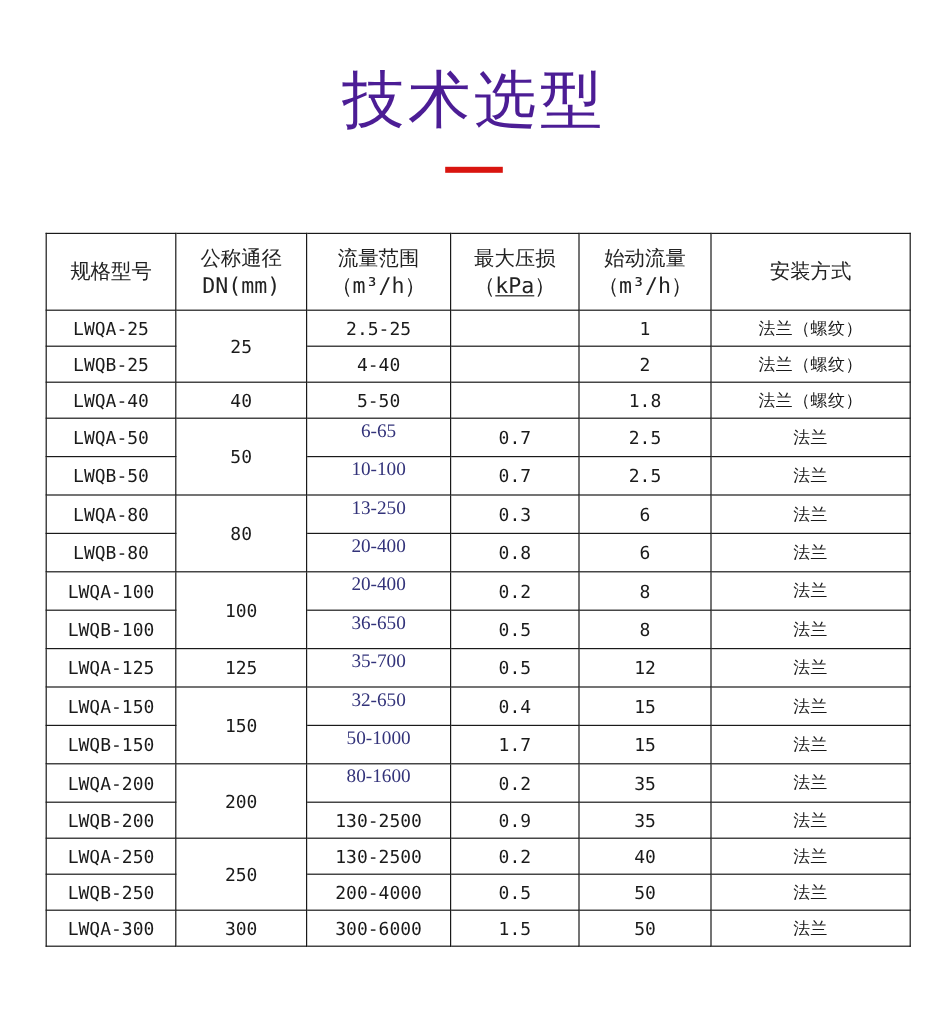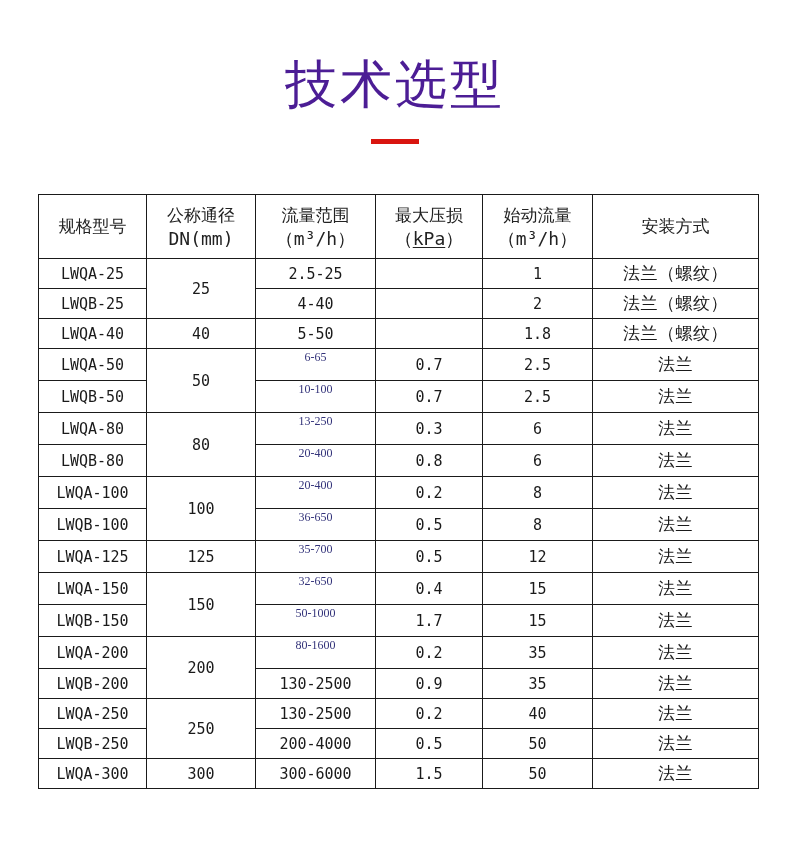--- a/index.html
+++ b/index.html
@@ -68,26 +68,26 @@
     text-decoration: underline;
   }
   .spec-table tbody td {
     height: 29px;
     font-size: 15px;
     font-family: "DejaVu Sans Mono", monospace;
     vertical-align: middle;
   }
   .spec-table tbody td.cjk {
     font-family: "Liberation Sans", sans-serif;
-    font-size: 17px;
+    font-size: 14px;
     letter-spacing: 0.5px;
   }
   .spec-table tbody td.serif-val {
     font-family: "Liberation Serif", serif;
-    font-size: 12px;
+    font-size: 16px;
     color: #33337a;
     vertical-align: top;
     padding-top: 2px;
     line-height: 1.1;
   }
 </style>
 </head>
 <body>
 
 <div class="page">

